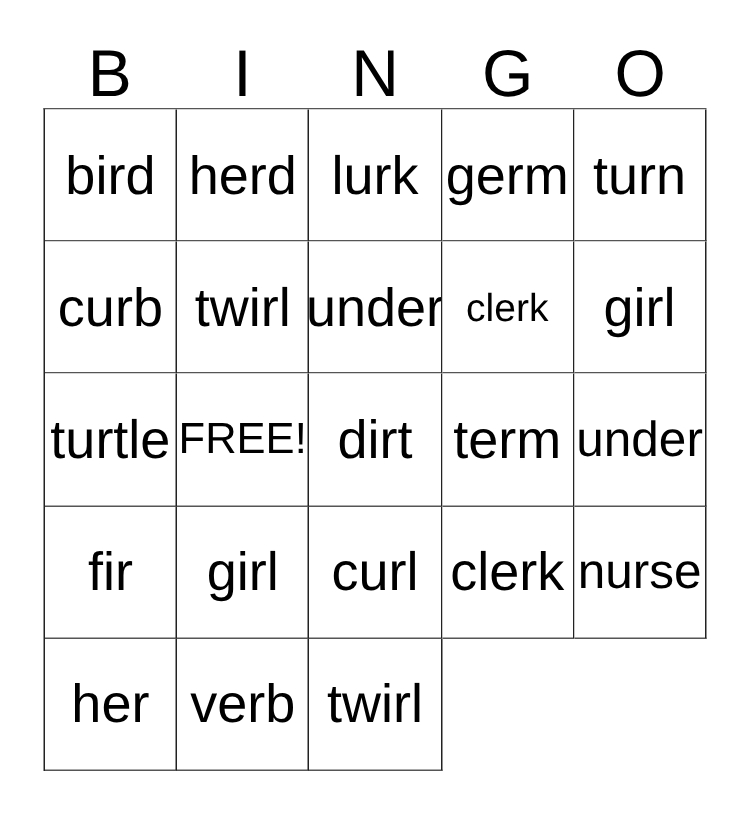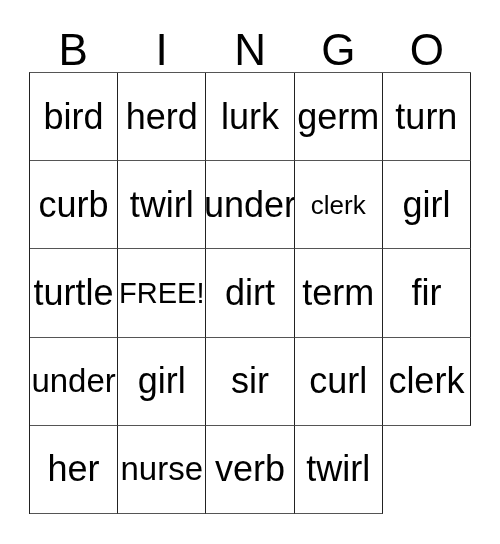--- a/index.html
+++ b/index.html
@@ -137,42 +137,39 @@
       <div class="cell">
         <span class="cell-text size-small">FREE!</span>
       </div>
       <div class="cell">
         <span class="cell-text size-full">dirt</span>
       </div>
       <div class="cell">
         <span class="cell-text size-full">term</span>
       </div>
       <div class="cell">
+        <span class="cell-text size-snug">under</span>
+      </div>
+      <div class="cell">
         <span class="cell-text size-full">fir</span>
       </div>
       <div class="cell">
-        <span class="cell-text size-snug">under</span>
-      </div>
-      <div class="cell">
         <span class="cell-text size-full">girl</span>
-      </div>
-      <div class="cell">
-        <span class="cell-text size-full">sir</span>
       </div>
       <div class="cell">
         <span class="cell-text size-full">curl</span>
       </div>
       <div class="cell">
         <span class="cell-text size-full">clerk</span>
       </div>
       <div class="cell">
-        <span class="cell-text size-full">her</span>
+        <span class="cell-text size-snug">nurse</span>
       </div>
       <div class="cell">
-        <span class="cell-text size-snug">nurse</span>
+        <span class="cell-text size-full">her</span>
       </div>
       <div class="cell">
         <span class="cell-text size-full">verb</span>
       </div>
       <div class="cell">
         <span class="cell-text size-full">twirl</span>
       </div>
     </div>
 
 </div>

